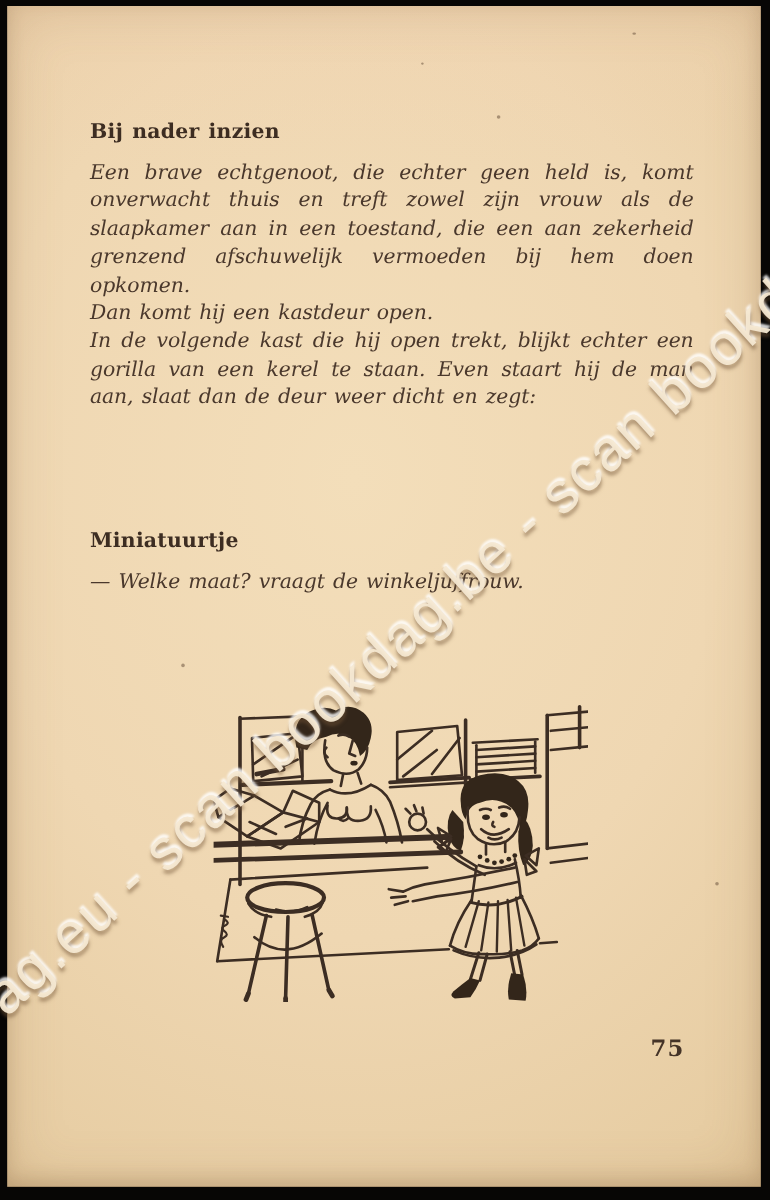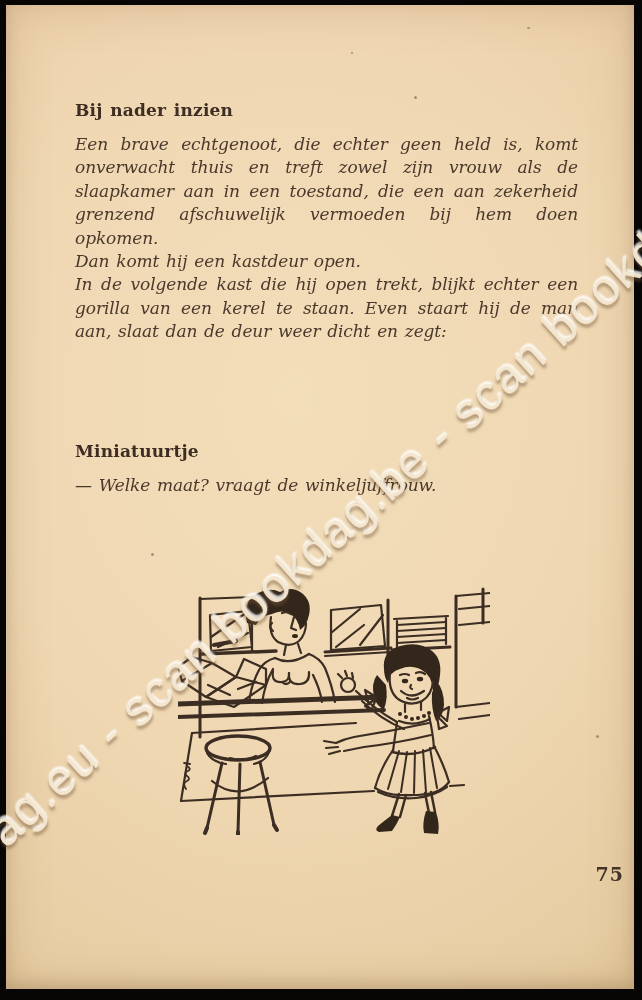--- a/index.html
+++ b/index.html
@@ -21,22 +21,22 @@
     text-align:justify; word-spacing:1.5px; letter-spacing:-0.1px;
   }
   .section h2 {
     font-size:17px; line-height:20px; margin:0 0 13px 0;
     color:#3d2d22; font-weight:bold; letter-spacing:.2px; text-align:left;
   }
   .section p { margin:0;font-style:italic; }
   .s1 { top:95px; }
   .s2 { top:436px; }
   .pagenum {
-    position:absolute; left:536px; top:858px; width:34px; text-align:right;
-    font-size:19px; font-weight:bold; color:#443327; letter-spacing:1px;margin-left:48px;
+    position:absolute; left:536px; top:858px; width:34px; text-align:left;
+    font-size:19px; font-weight:bold; color:#443327; letter-spacing:1px;
   }
   .illus { position:absolute; left:172px; top:580px; }
   .watermark {
     position:absolute; left:-150px; top:512px; width:950px;
     text-align:center; white-space:nowrap;
     transform:rotate(-42deg);
     font-family:"Liberation Sans",sans-serif;
     font-size:48px; font-weight:400; letter-spacing:2px;
     color:rgba(246,234,211,.93);
     text-shadow:-2px 3px 3px rgba(115,85,56,.5), 2px -2px 2px rgba(255,255,255,.85),

